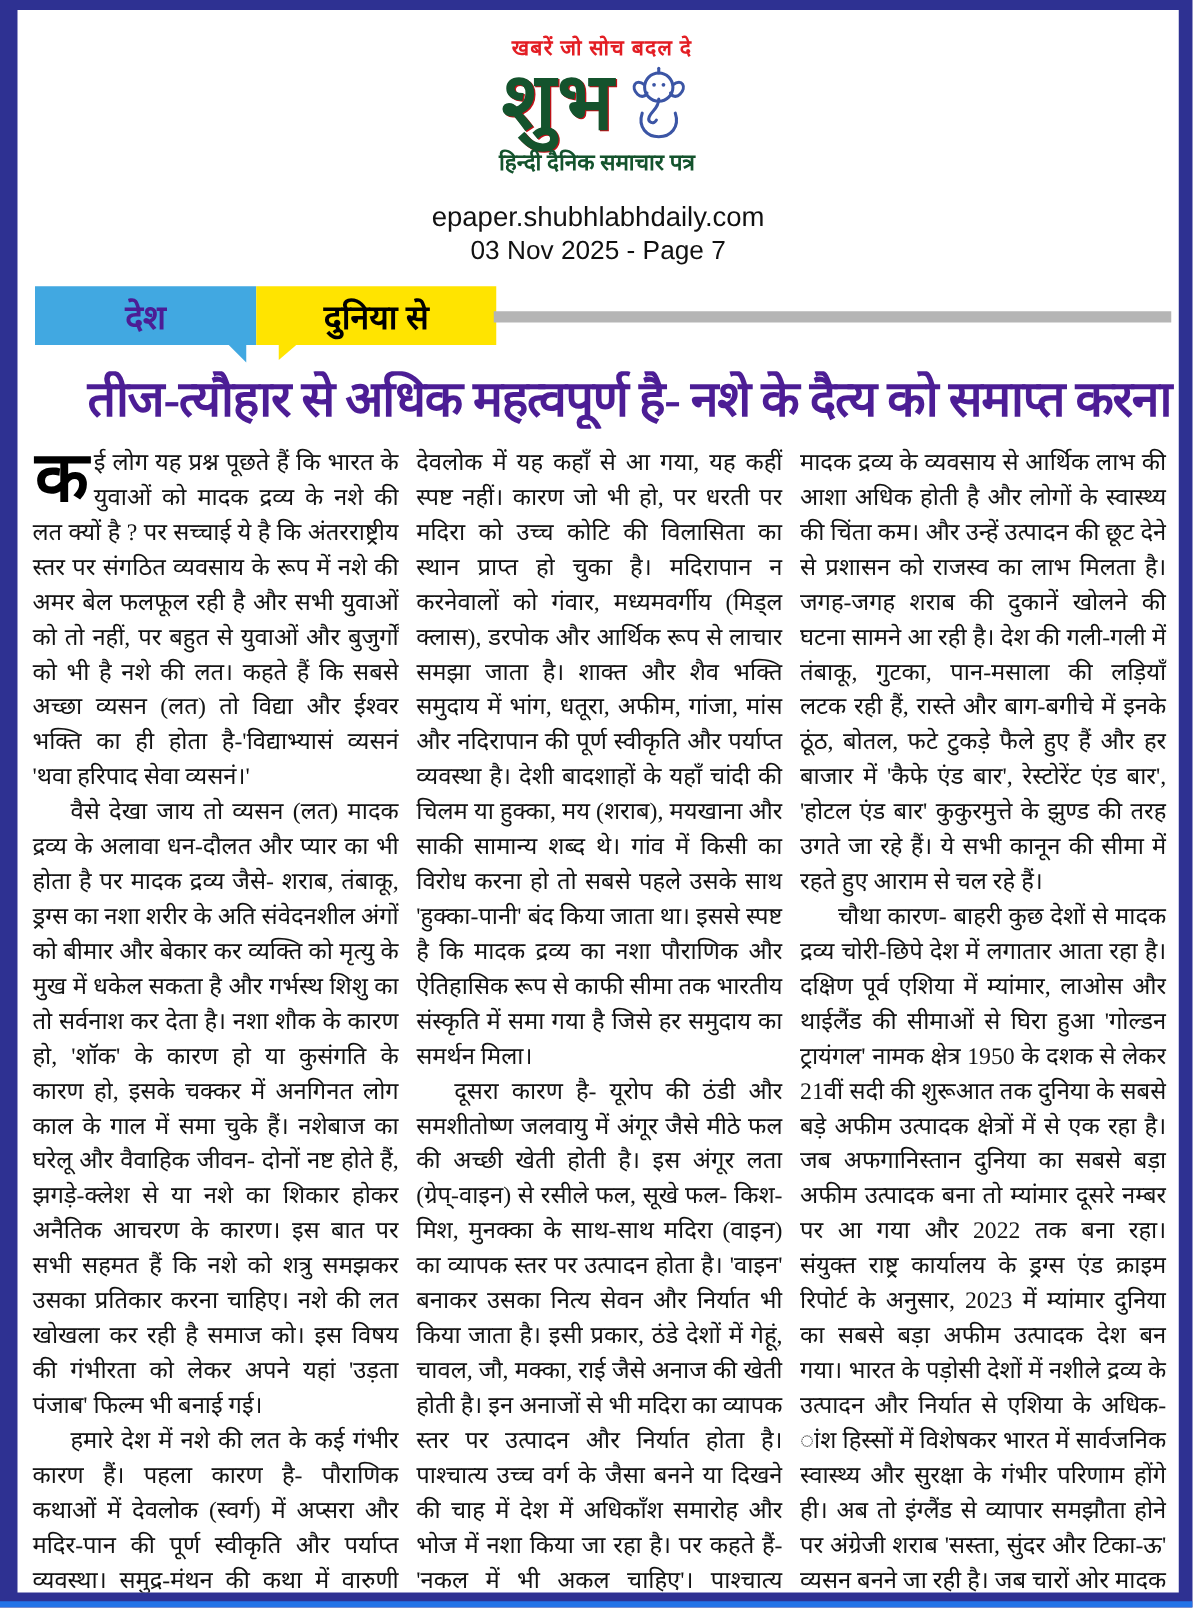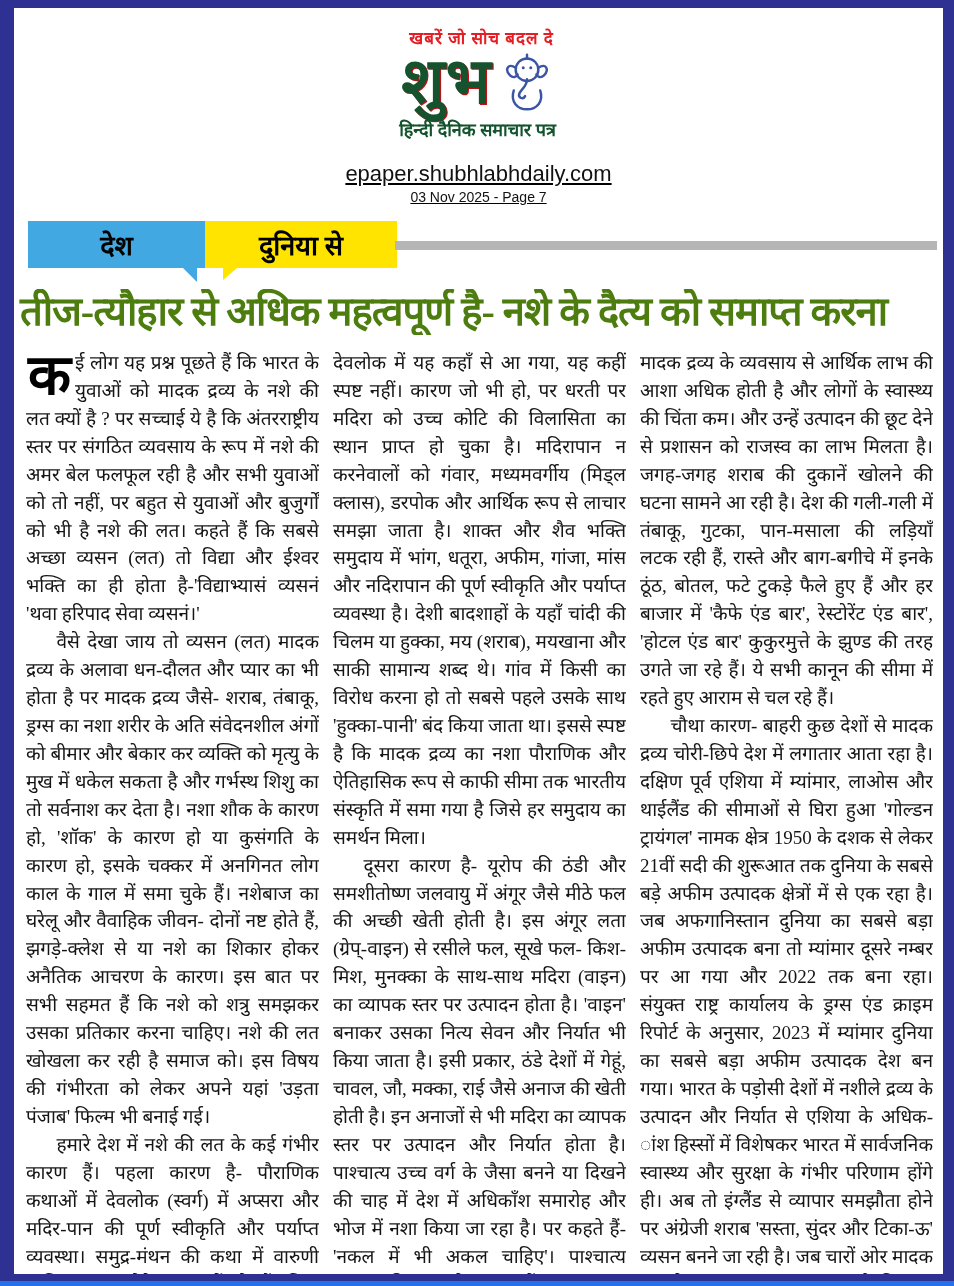--- a/index.html
+++ b/index.html
@@ -21,21 +21,21 @@
     background: #ffffff;
     overflow: hidden;
   }
   .bottom-strip {
     position: absolute;
     left: 0; right: 0; bottom: 0; height: 5px;
     background: #2273e8;
   }
 
   
-  .masthead { text-align: center; padding-top: 18px; text-decoration: underline; }
+  .masthead { text-align: center; padding-top: 18px; }
   .logo-box {
     display: inline-block;
     position: relative;
     text-align: right;
   }
   .logo-tagline {
     color: #e31e24;
     font-weight: bold;
     font-size: 17px;
     letter-spacing: 1px;
@@ -63,21 +63,21 @@
     padding-right: 2px;
     margin-top: 2px;
   }
   .site-url {
     font-size: 22px;
     color: #111;
     margin-top: 20px;
     font-family: "Liberation Sans", sans-serif;
   }
   .date-page {
-    font-size: 14px;
+    font-size: 21px;
     color: #111;
     margin-top: 2px;
     font-family: "Liberation Sans", sans-serif;
   }
 
   
   .tab-row {
     position: relative;
     margin-top: 16px;
     height: 62px;
@@ -88,21 +88,21 @@
     height: 47px;
     display: flex;
     align-items: center;
     justify-content: center;
     font-weight: bold;
     font-size: 27px;
   }
   .tab-desh {
     left: 14px; width: 177px;
     background: #41a8e1;
-    color: #000000;
+    color: #4c1d95;
   }
   .tab-desh::after {
     content: "";
     position: absolute;
     right: 8px; bottom: -14px;
     border-left: 14px solid transparent;
     border-right: 0 solid transparent;
     border-top: 14px solid #41a8e1;
   }
   .tab-duniya {
@@ -121,22 +121,22 @@
     position: absolute;
     left: 381px; right: 6px; top: 20px;
     height: 9px;
     background: #b5b5b5;
   }
 
   
   .headline {
     font-size: 40px;
     font-weight: bold;
-    color: #4d7c0f;
-    text-align: left;
+    color: #4c1d95;
+    text-align: right;
     line-height: 1.15;
     margin-top: 6px;
     padding: 0 6px;
     letter-spacing: -1px;
     white-space: nowrap;
     overflow: hidden;
   }
 
   
   .columns {

